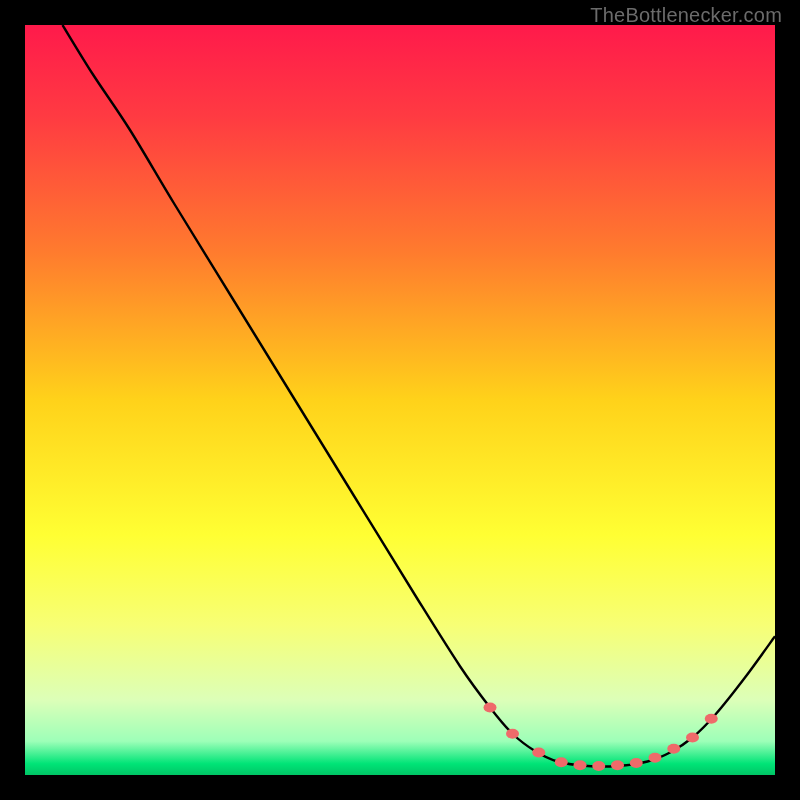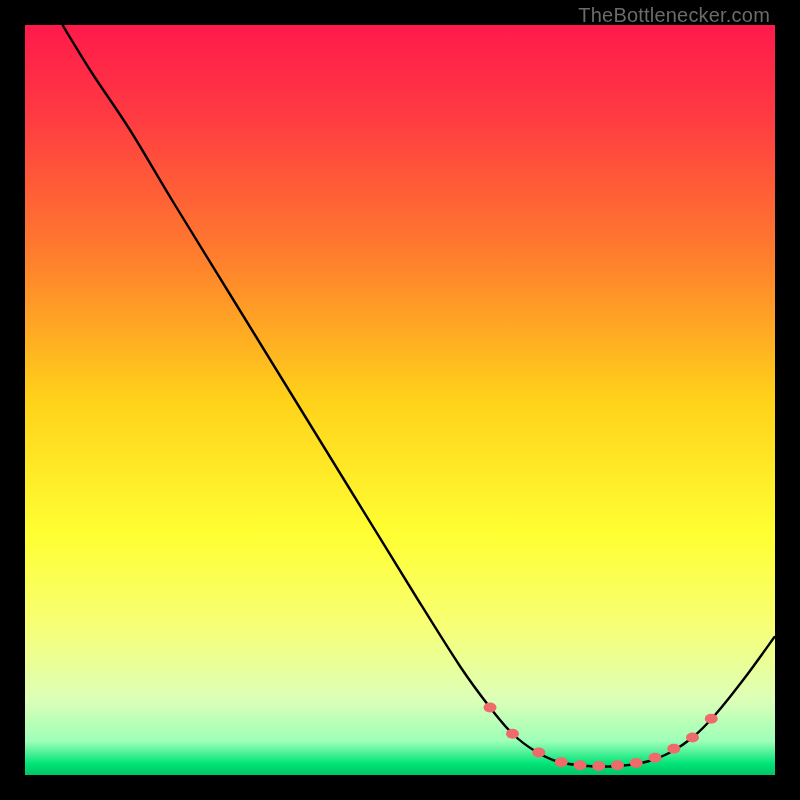--- a/index.html
+++ b/index.html
@@ -22,21 +22,21 @@
   .plot {
     position: absolute;
     left: 0;
     top: 0;
     width: 750px;
     height: 750px;
   }
   .attribution {
     position: absolute;
     top: 4px;
-    right: 30px;
+    right: 18px;
     color: #6b6b6b;
     font-size: 20px;
     font-weight: 500;
     letter-spacing: 0.2px;
   }
   svg { display: block; }
 </style>
 </head>
 <body>
 

